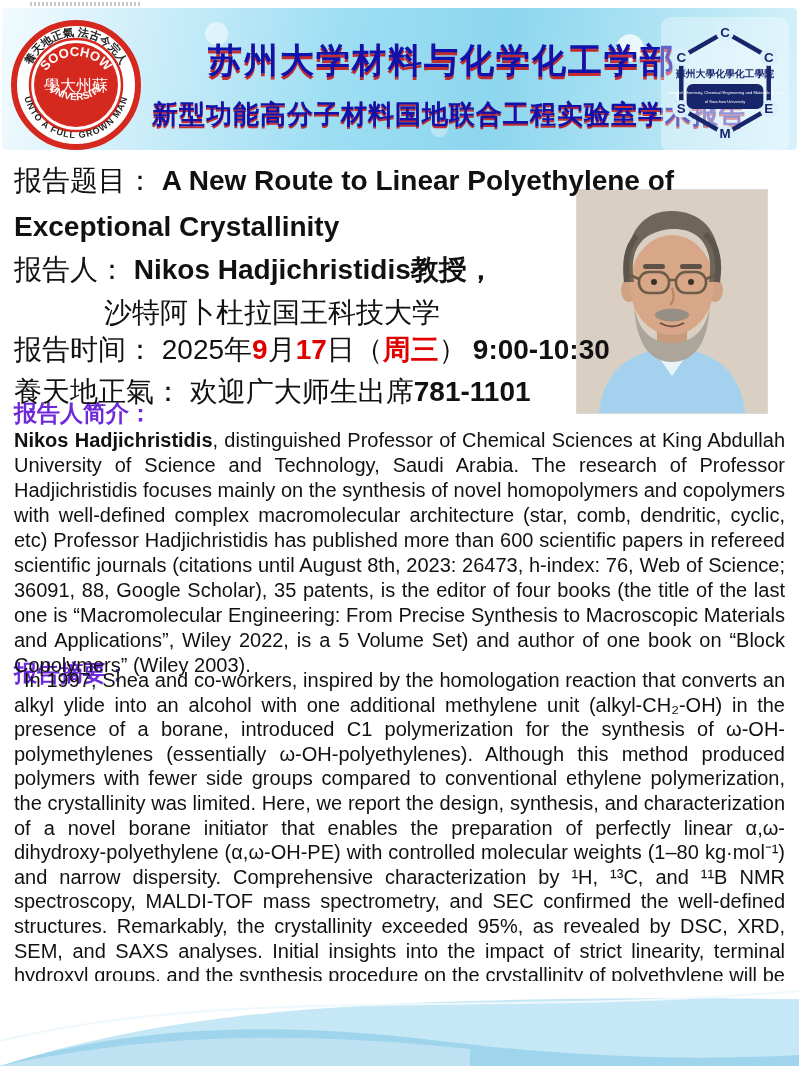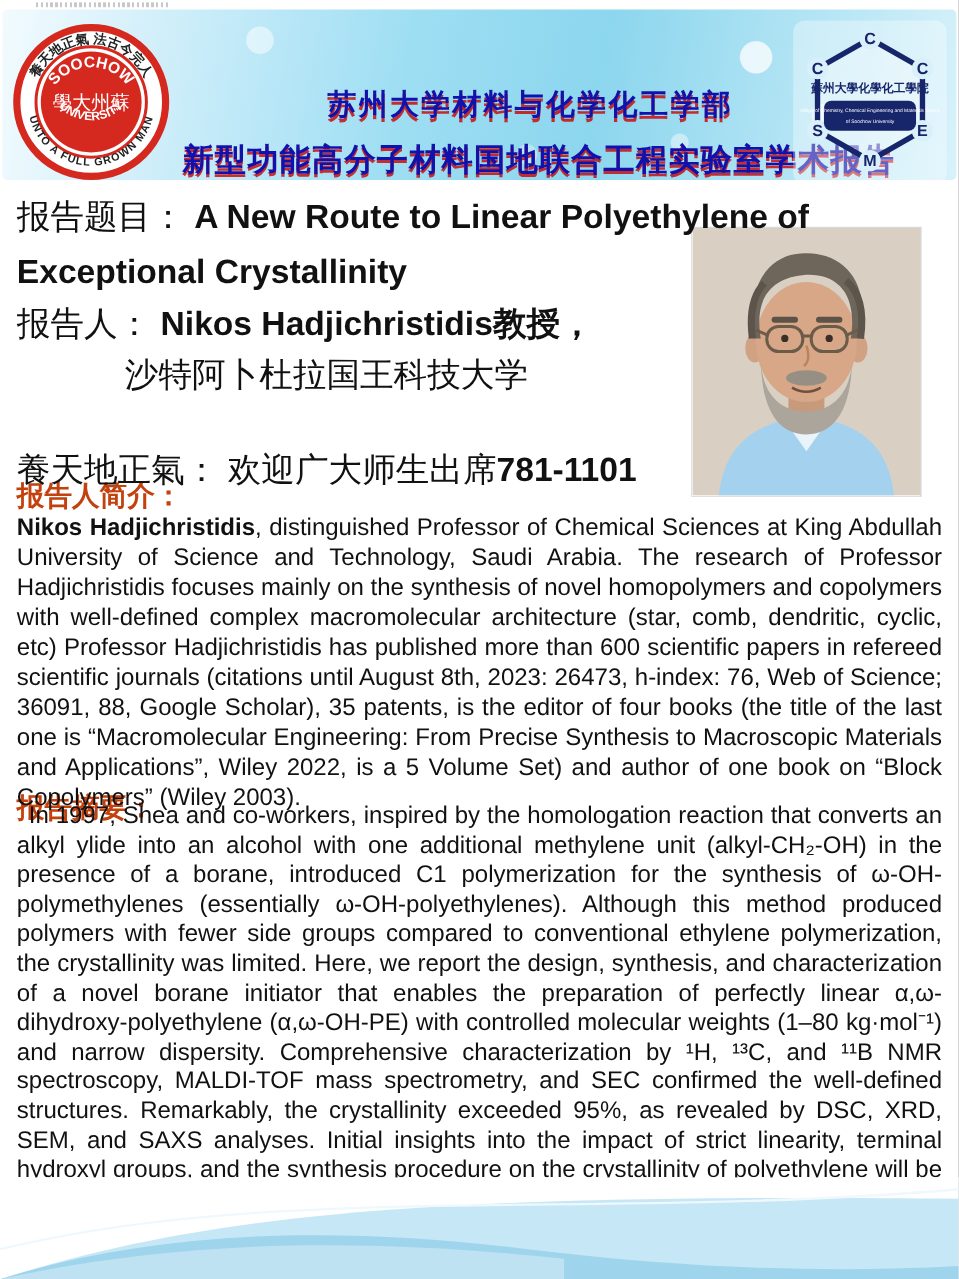--- a/index.html
+++ b/index.html
@@ -24,43 +24,43 @@
       radial-gradient(circle at 79% 28%, rgba(255,255,255,.75) 0 13px, transparent 14px),
       radial-gradient(circle at 86% 62%, rgba(255,255,255,.55) 0 9px, transparent 10px),
       radial-gradient(circle at 71% 78%, rgba(255,255,255,.45) 0 7px, transparent 8px),
       radial-gradient(circle at 27% 18%, rgba(255,255,255,.5) 0 11px, transparent 12px),
       radial-gradient(circle at 55% 85%, rgba(255,255,255,.35) 0 8px, transparent 9px);
   }
   .banner-titles{
     position:absolute;left:150px;top:30px;width:580px;text-align:center;z-index:3;
   }
   .banner-title1{
-    font-size:24px;font-weight:bold;color:#1111ab;letter-spacing:2px;
-    text-shadow:0 3px 0 rgba(204,0,0,.8);white-space:nowrap;margin-top:33px;
+    font-size:34px;font-weight:bold;color:#1111ab;letter-spacing:2px;
+    text-shadow:0 3px 0 rgba(204,0,0,.8);white-space:nowrap;
   }
   .banner-title2{
     margin-top:13px;font-size:26px;font-weight:bold;color:#1111ab;letter-spacing:1px;
     text-shadow:0 2px 0 rgba(204,0,0,.8);white-space:nowrap;
   }
   .seal{position:absolute;left:8px;top:11px;z-index:4;}
   .hexlogo{
     position:absolute;right:8px;top:9px;z-index:4;padding:2px 6px;border-radius:10px;
     background:rgba(255,255,255,.35);
   }
   
   .dline{position:absolute;left:14px;font-size:28px;line-height:46px;color:#111;z-index:2;}
   .d-title{top:158px;width:745px;}
   .d-speaker{top:247px;}
   .d-affil{top:290px;left:104px;}
   .d-time{top:327px;}
   .d-venue{top:369px;}
   .bold{font-weight:bold;}
   .red{color:#e00000;font-weight:bold;}
   .time-range{font-weight:bold;margin-left:6px;}
-  .section-heading{position:absolute;left:14px;font-size:23px;font-weight:bold;color:#c2410c;}
+  .section-heading{position:absolute;left:14px;font-size:23px;font-weight:bold;color:#6d28d9;}
   .h-bio{top:398px;}
   .h-abs{top:658px;}
   .para{
     position:absolute;left:14px;width:771px;text-align:justify;color:#111;
     font-size:20px;z-index:1;
   }
   .p-bio{top:428px;line-height:25px;}
   .p-abs{top:668px;line-height:24.6px;text-indent:10px;}
   
   .photo{position:absolute;right:32px;top:190px;width:190px;height:223px;z-index:0;
@@ -173,20 +173,24 @@
 
   <div class="dline d-affil">
     <span>沙特阿卜杜拉国王科技大学</span>
   </div>
 
   <div class="dline d-speaker">
     <span>报告人：</span>
     <span class="bold">Nikos Hadjichristidis</span><span class="bold">教授，</span>
   </div>
 
+  <div class="dline d-time">
+    <span>报告时间：</span>
+    <span>2025年</span><span class="red">9</span><span>月</span><span class="red">17</span><span>日（</span><span class="red">周三</span><span>）</span><span class="time-range">9:00-10:30</span>
+  </div>
 
   <div class="dline d-venue">
     <span>養天地正氣：</span>
     <span>欢迎广大师生出席</span><span class="bold">781-1101</span>
   </div>
 
   <div class="section-heading h-bio">报告人简介：</div>
   <div class="para p-bio">
     <span class="bold">Nikos Hadjichristidis</span><span>, distinguished Professor of Chemical Sciences at King Abdullah University of Science and Technology, Saudi Arabia. The research of Professor Hadjichristidis focuses mainly on the synthesis of novel homopolymers and copolymers with well-defined complex macromolecular architecture (star, comb, dendritic, cyclic, etc) Professor Hadjichristidis has published more than 600 scientific papers in refereed scientific journals (citations until August 8th, 2023: 26473, h-index: 76, Web of Science; 36091, 88, Google Scholar), 35 patents, is the editor of four books (the title of the last one is “Macromolecular Engineering: From Precise Synthesis to Macroscopic Materials and Applications”, Wiley 2022, is a 5 Volume Set) and author of one book on “Block Copolymers” (Wiley 2003).</span>
   </div>

